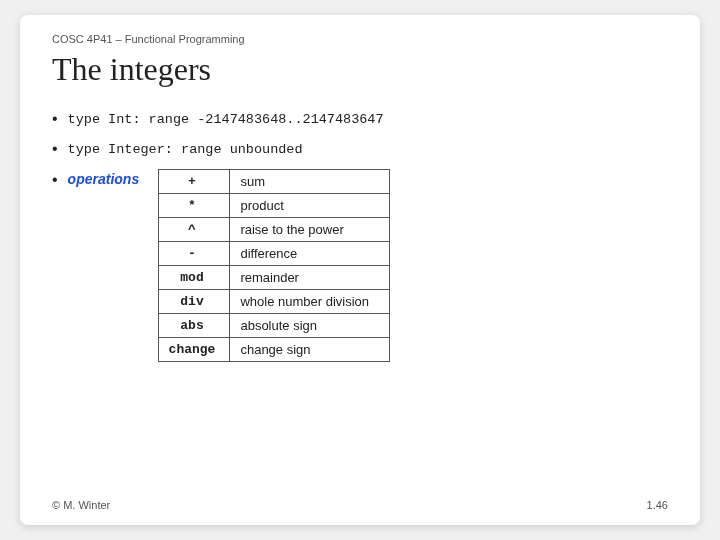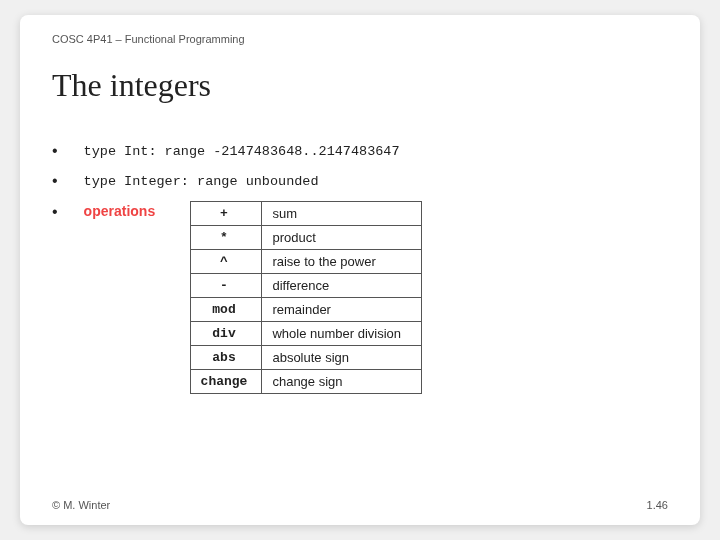--- a/index.html
+++ b/index.html
@@ -1,19 +1,18 @@
 <!DOCTYPE html>
 <html><head>
   <meta charset="utf-8">
   <style>
     * {
       margin: 0;
       padding: 0;
       box-sizing: border-box;
-      gap: 16px;
     }
 
     body {
       width: 720px;
       height: 540px;
       background: #f0f0f0;
       font-family: Arial, sans-serif;
       display: flex;
       align-items: center;
       justify-content: center;
@@ -75,25 +74,26 @@
       margin-top: 15px;
     }
 
     .operations-row {
       display: flex;
       align-items: flex-start;
     }
 
     .operations-label {
       font-size: 14px;
-      color: #ef4444;
+      color: #1d4ed8;
       margin-right: 10px;
       min-width: 80px;
       font-weight: bold;
       line-height: 1.5;
+      font-style: italic;
     }
 
     .ops-table {
       border-collapse: collapse;
       font-size: 13px;
     }
 
     .ops-table td {
       border: 1px solid #555;
       padding: 4px 14px 4px 10px;

